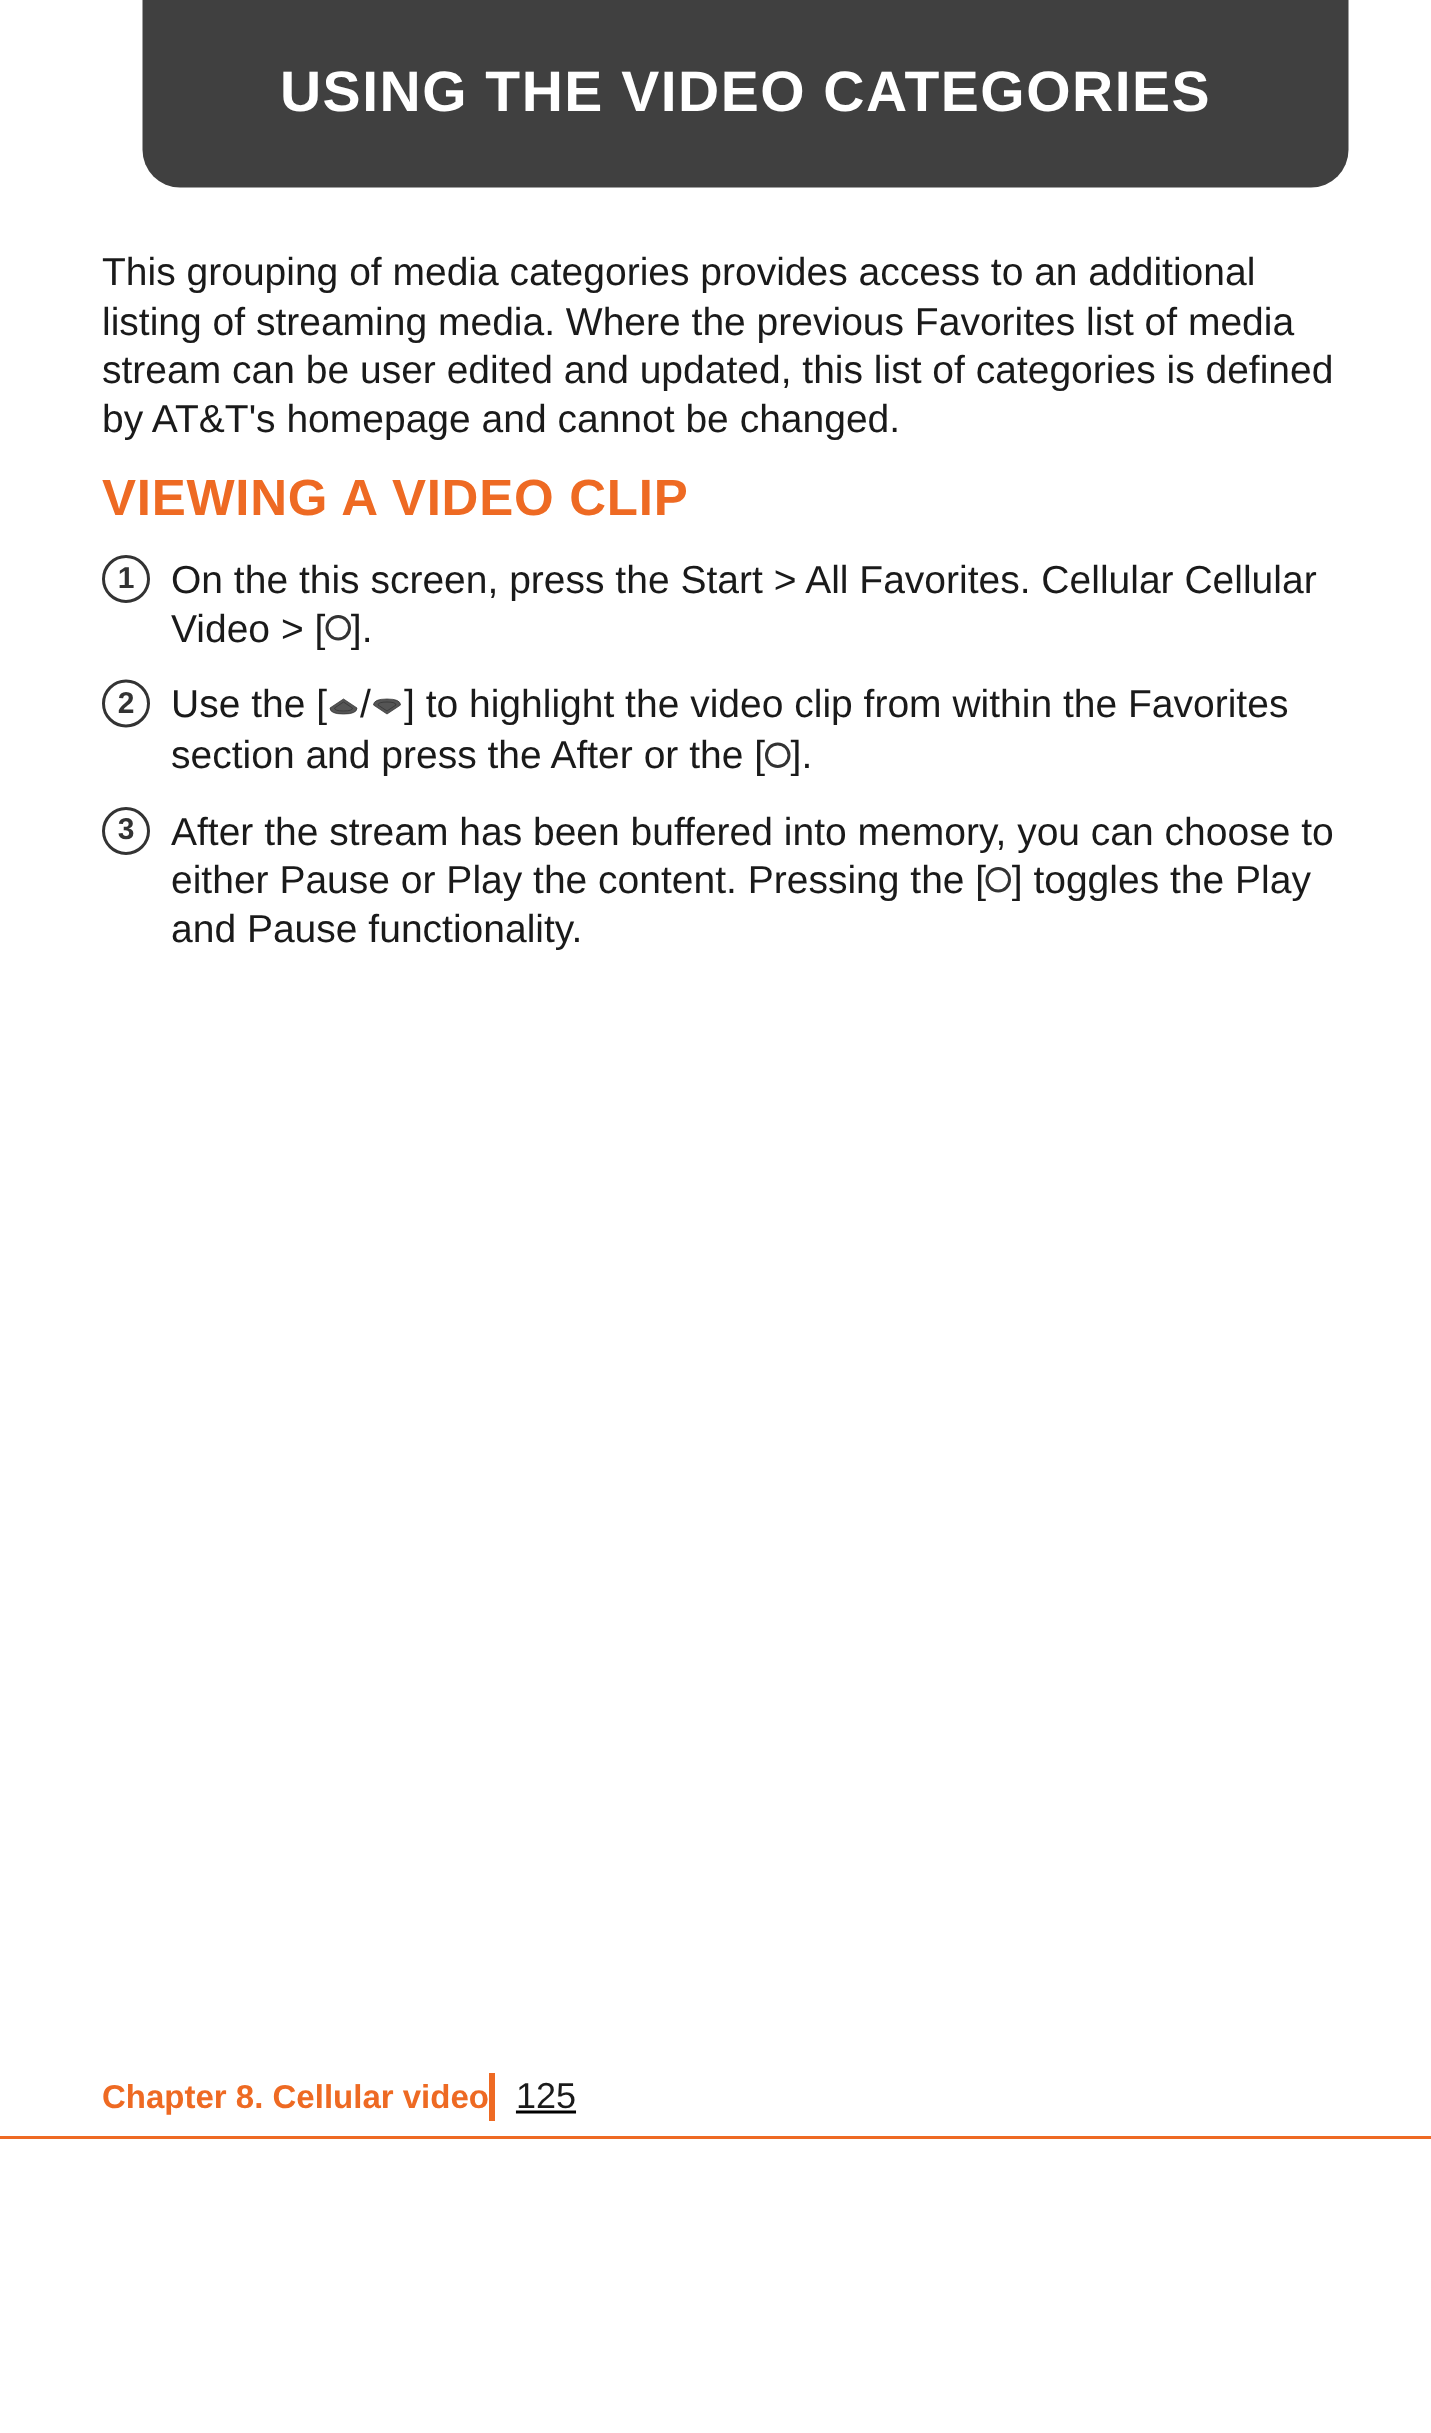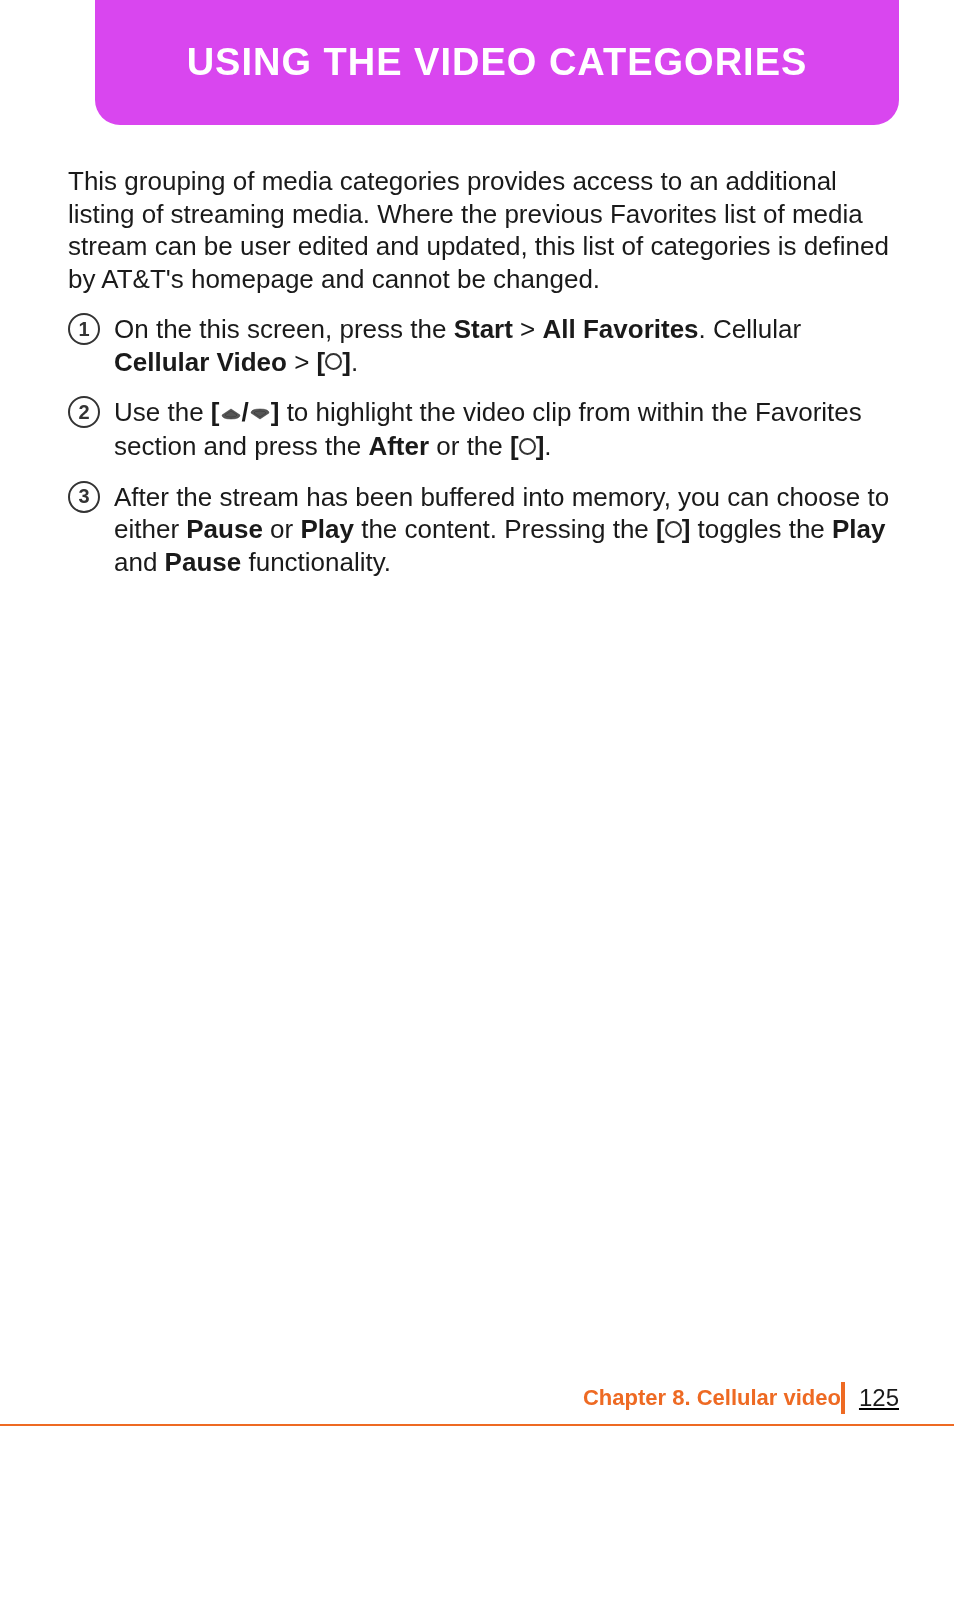--- a/index.html
+++ b/index.html
@@ -13,21 +13,21 @@
       background: #fff;
       font-family: Arial, Helvetica, sans-serif;
       position: relative;
     }
     .header-tab {
       position: absolute;
       top: 0;
       left: 95px;
       right: 55px;
       height: 125px;
-      background: #d946ef;
+      background: #404040;
       border-radius: 0 0 25px 25px;
       display: flex;
       align-items: center;
       justify-content: center;
     }
     .header-title {
       color: #fff;
       font-size: 38px;
       font-weight: bold;
       letter-spacing: 1px;
@@ -73,21 +73,21 @@
       margin-top: 0px;
       color: #333;
     }
     .step-text {
       font-size: 26px;
       line-height: 1.25;
       color: #1a1a1a;
       flex: 1;
     }
     .bold {
-      font-weight: bold;
+      font-weight: normal;
     }
     .icon-circle {
       display: inline-block;
       width: 17px;
       height: 17px;
       border: 2px solid #333;
       border-radius: 50%;
       vertical-align: middle;
       position: relative;
       top: -2px;
@@ -110,21 +110,21 @@
       left: 0;
       right: 0;
       height: 40px;
     }
     .footer-line {
       border-top: 2px solid #ee6a23;
       width: 100%;
     }
     .footer-content {
       display: flex;
-      justify-content: flex-end;
+      justify-content: flex-start;
       align-items: center;
       padding-bottom: 10px;
     }
     .chapter-label {
       color: #ee6a23;
       font-size: 22px;
       font-weight: bold;
       margin-left: 68px;
       font-family: 'Arial Narrow', Arial, sans-serif;
       font-stretch: condensed;
@@ -149,20 +149,21 @@
 </head>
 <body>
 
 <div class="header-tab">
   <div class="header-title">USING THE VIDEO CATEGORIES</div>
 </div>
 
 <div class="content">
   <p class="intro-text">This grouping of media categories provides access to an additional listing of streaming media. Where the previous Favorites list of media stream can be user edited and updated, this list of categories is defined by AT&amp;T's homepage and cannot be changed.</p>
 
+  <h2 class="section-heading">VIEWING A VIDEO CLIP</h2>
 
   <div class="step">
     <div class="step-number">1</div>
     <div class="step-text">
       <span>On the this screen, press the </span><span class="bold">Start</span><span> &gt; </span><span class="bold">All Favorites</span><span>. Cellular </span><span class="bold">Cellular Video</span><span> &gt; </span><span class="bold">[</span><span class="icon-circle"></span><span class="bold">]</span><span>.</span>
     </div>
   </div>
 
   <div class="step">
     <div class="step-number">2</div>

